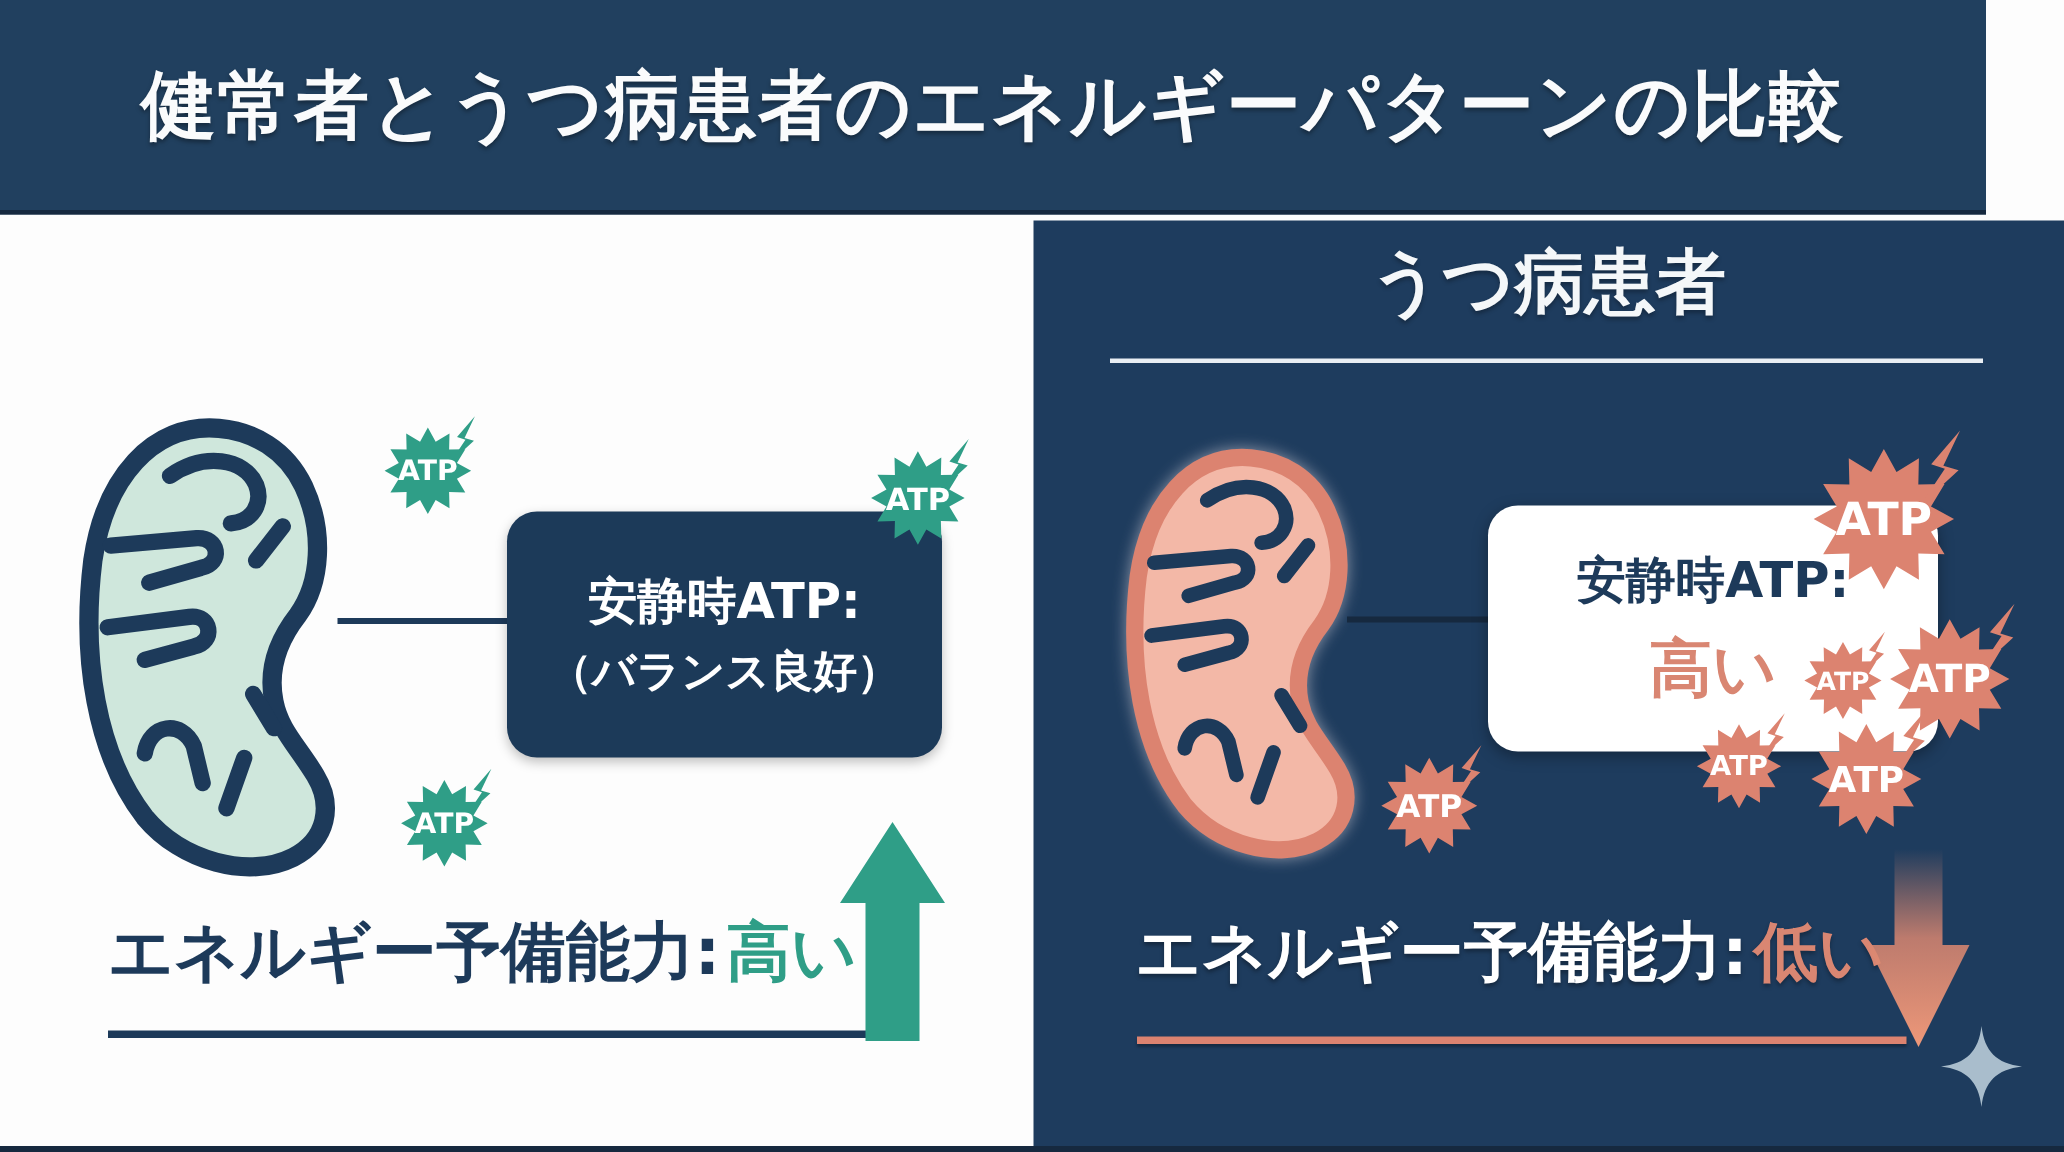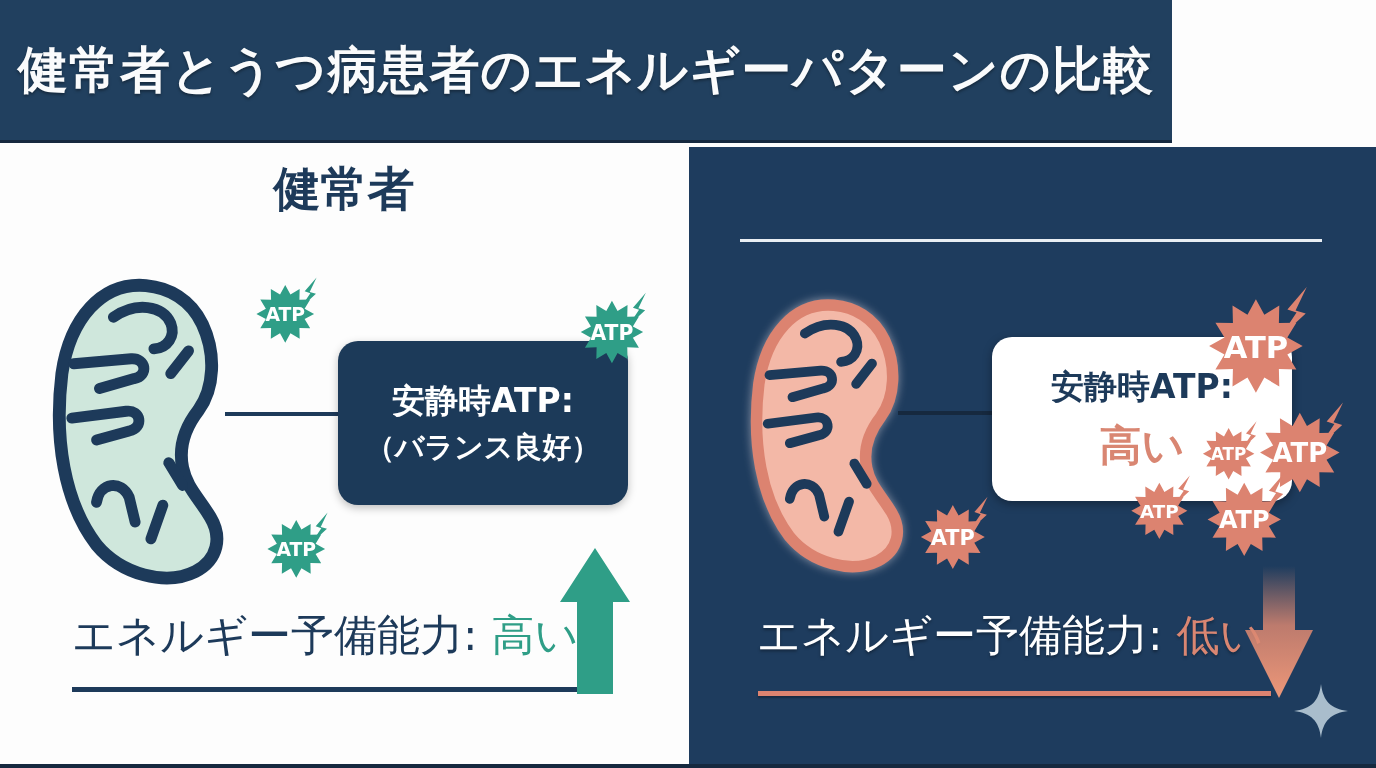--- a/index.html
+++ b/index.html
@@ -4,21 +4,21 @@
 <style>
   html,body{margin:0;padding:0;background:#0d1724;}
   .stage{
     position:relative;width:1376px;height:768px;overflow:hidden;
     background:var(--bg-left,#fdfdfd);
     font-family:"DejaVu Sans",sans-serif;
     -webkit-font-smoothing:antialiased;
   }
   
   .header{
-    position:absolute;left:0;top:0;width:1172px;height:140px;
+    position:absolute;left:0;top:0;width:1324px;height:140px;
     background:var(--navy,#21405f);
     border-bottom:3px solid var(--navy-line,#16293f);
     display:flex;align-items:center;justify-content:center;
   }
   .header h1{
     margin:0;color:#fafbfc;font-size:50px;font-weight:800;letter-spacing:1px;
     text-shadow:0 2px 3px rgba(0,0,0,.35);
   }
   
   .right-bg{
@@ -68,22 +68,22 @@
   
   .burst{position:absolute;}
   .burst svg{width:100%;height:100%;overflow:visible;}
   .burst.teal .star,.burst.teal .bolt{fill:var(--teal,#2f9e87);}
   .burst.salmon .star,.burst.salmon .bolt{fill:var(--salmon,#dc8370);}
   .burst text{
     fill:#fff;font-weight:800;font-size:30px;
     font-family:"DejaVu Sans",sans-serif;text-anchor:middle;dominant-baseline:central;
   }
   
-  .reserve{position:absolute;top:612px;display:flex;gap:14px;white-space:nowrap;
-    font-size:43px;font-weight:400;line-height:1.1;}
+  .reserve{position:absolute;top:612px;display:flex;gap:4px;white-space:nowrap;
+    font-size:43px;font-weight:700;line-height:1.1;}
   .reserve.left{left:72px;}
   .reserve.left .lbl{color:var(--navy-text,#1d3a5a);}
   .reserve.left .val{color:var(--teal,#2f9e87);}
   .reserve.right{left:757px;}
   .reserve.right .lbl{color:#fff;text-shadow:0 2px 3px rgba(0,0,0,.35);}
   .reserve.right .val{color:var(--salmon-text,#d98672);text-shadow:0 2px 3px rgba(0,0,0,.3);}
   .rule{position:absolute;height:5px;}
   .rule.left{left:72px;top:687px;width:506px;background:var(--navy-text,#1d3a5a);}
   .rule.right{left:758px;top:691px;width:513px;background:var(--salmon,#dc8370);
     box-shadow:0 2px 2px rgba(0,0,0,.3);}
@@ -99,21 +99,21 @@
 <body>
 
 <div class="stage">
 
   <header class="header">
     <h1>健常者とうつ病患者のエネルギーパターンの比較</h1>
   </header>
 
   <div class="right-bg"></div>
 
-  <h2 class="heading left">健常者</h2>
+  <h2 class="heading right">うつ病患者</h2>
   <div class="heading-underline"></div>
 
   <svg class="mito healthy" viewBox="0 0 190 310">
     <path class="membrane" d="M 95,6 C 50,2 18,40 10,95 C 2,160 12,225 45,268 C 70,298 115,310 145,295 C 168,283 172,260 160,240 C 148,220 136,210 132,190 C 128,170 134,150 148,132 C 164,110 166,75 152,45 C 140,20 118,8 95,6 Z"></path>
     <path class="cristae" d="M 62,38 C 85,22 112,26 120,44 C 125,57 117,69 103,70"></path>
     <path class="cristae" d="M 22,85 L 80,80 C 95,79 98,97 83,100 L 48,110"></path>
     <path class="cristae" d="M 20,140 L 75,133 C 90,131 93,150 78,153 L 45,162"></path>
     <path class="cristae" d="M 120,95 L 138,72"></path>
     <path class="cristae" d="M 45,225 C 48,205 70,202 78,220 L 84,245"></path>
     <path class="cristae" d="M 100,262 L 112,228"></path>

